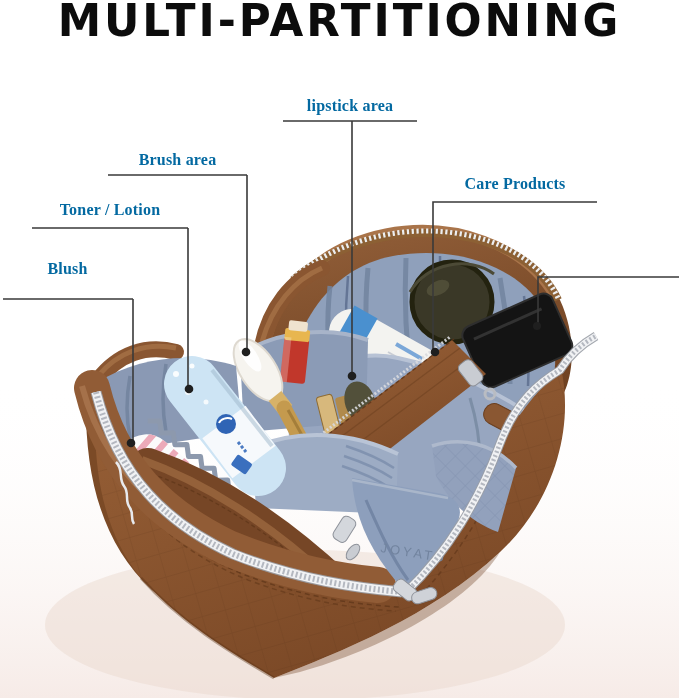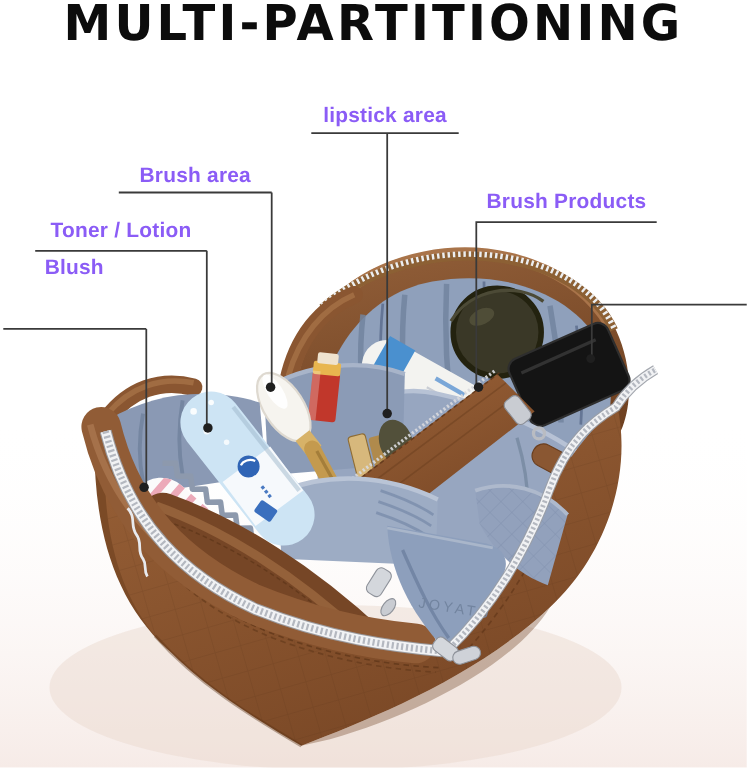--- a/index.html
+++ b/index.html
@@ -7,29 +7,29 @@
     position:relative;width:679px;height:698px;overflow:hidden;
     background:#ffffff;font-family:"Liberation Sans", sans-serif;
   }
   .stage svg{position:absolute;left:0;top:0;}
   .title{
     position:absolute;left:0;top:-6px;width:679px;text-align:center;
     font-family:"DejaVu Sans", sans-serif;font-weight:bold;font-size:45px;
     letter-spacing:3px;color:#0c0c0c;transform:scaleX(0.97);white-space:nowrap;
   }
   .lbl{
-    position:absolute;font-weight:bold;font-size:19px;color:#8b5cf6;
+    position:absolute;font-weight:bold;font-size:16px;color:#0369a1;
     text-align:center;line-height:26px;letter-spacing:0.2px;white-space:nowrap;
-    font-family:Liberation Sans, sans-serif;z-index:5;
+    font-family:Liberation Serif, serif;z-index:5;
   }
   .lbl span{display:block;}
   #lbl-lipstick{left:283px;top:93px;width:134px;}
   #lbl-brush{left:108px;top:147px;width:139px;text-align:center;}
   #lbl-toner{left:32px;top:197px;width:156px;text-align:center;}
-  #lbl-blush{left:2px;top:231px;width:131px;text-align:center;}
+  #lbl-blush{left:2px;top:256px;width:131px;text-align:center;}
   #lbl-care{left:433px;top:171px;width:164px;}
   #lbl-mask{left:538px;top:242px;width:141px;}
 </style>
 </head>
 <body>
 
 <div class="stage">
 
   <svg width="679" height="698" viewBox="0 0 679 698">
     <defs>
@@ -264,15 +264,15 @@
   </svg>
 
   <div class="title">MULTI-PARTITIONING</div>
 
   <div class="lbl" id="lbl-lipstick">lipstick area</div>
   <div class="lbl" id="lbl-brush">Brush area</div>
   <div class="lbl" id="lbl-toner">Toner / Lotion</div>
   <div class="lbl" id="lbl-blush">
     <span>Blush</span>
   </div>
-  <div class="lbl" id="lbl-care">Brush Products</div>
+  <div class="lbl" id="lbl-care">Care Products</div>
 
 </div>
 
 </body></html>

